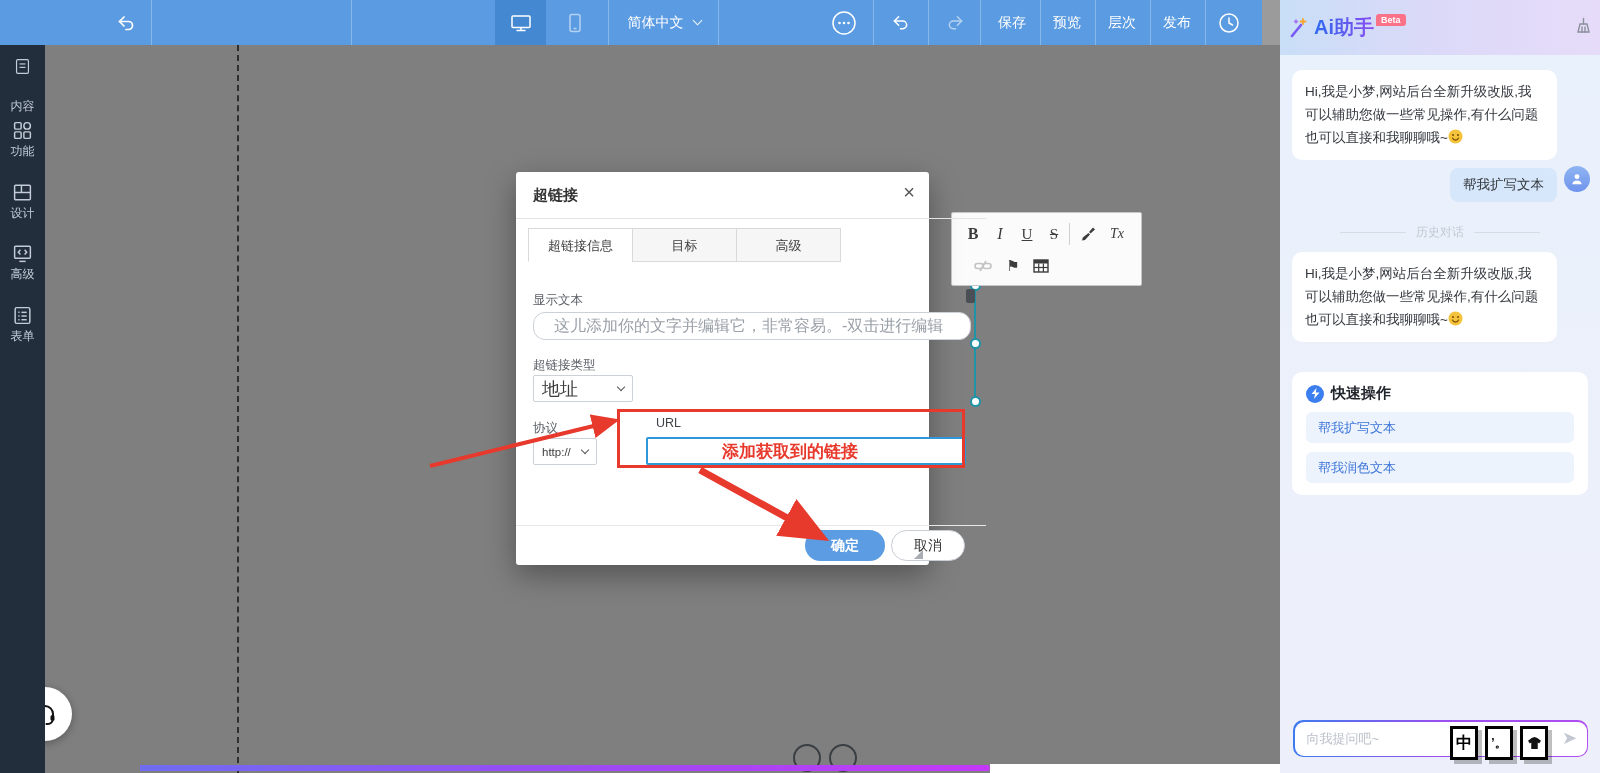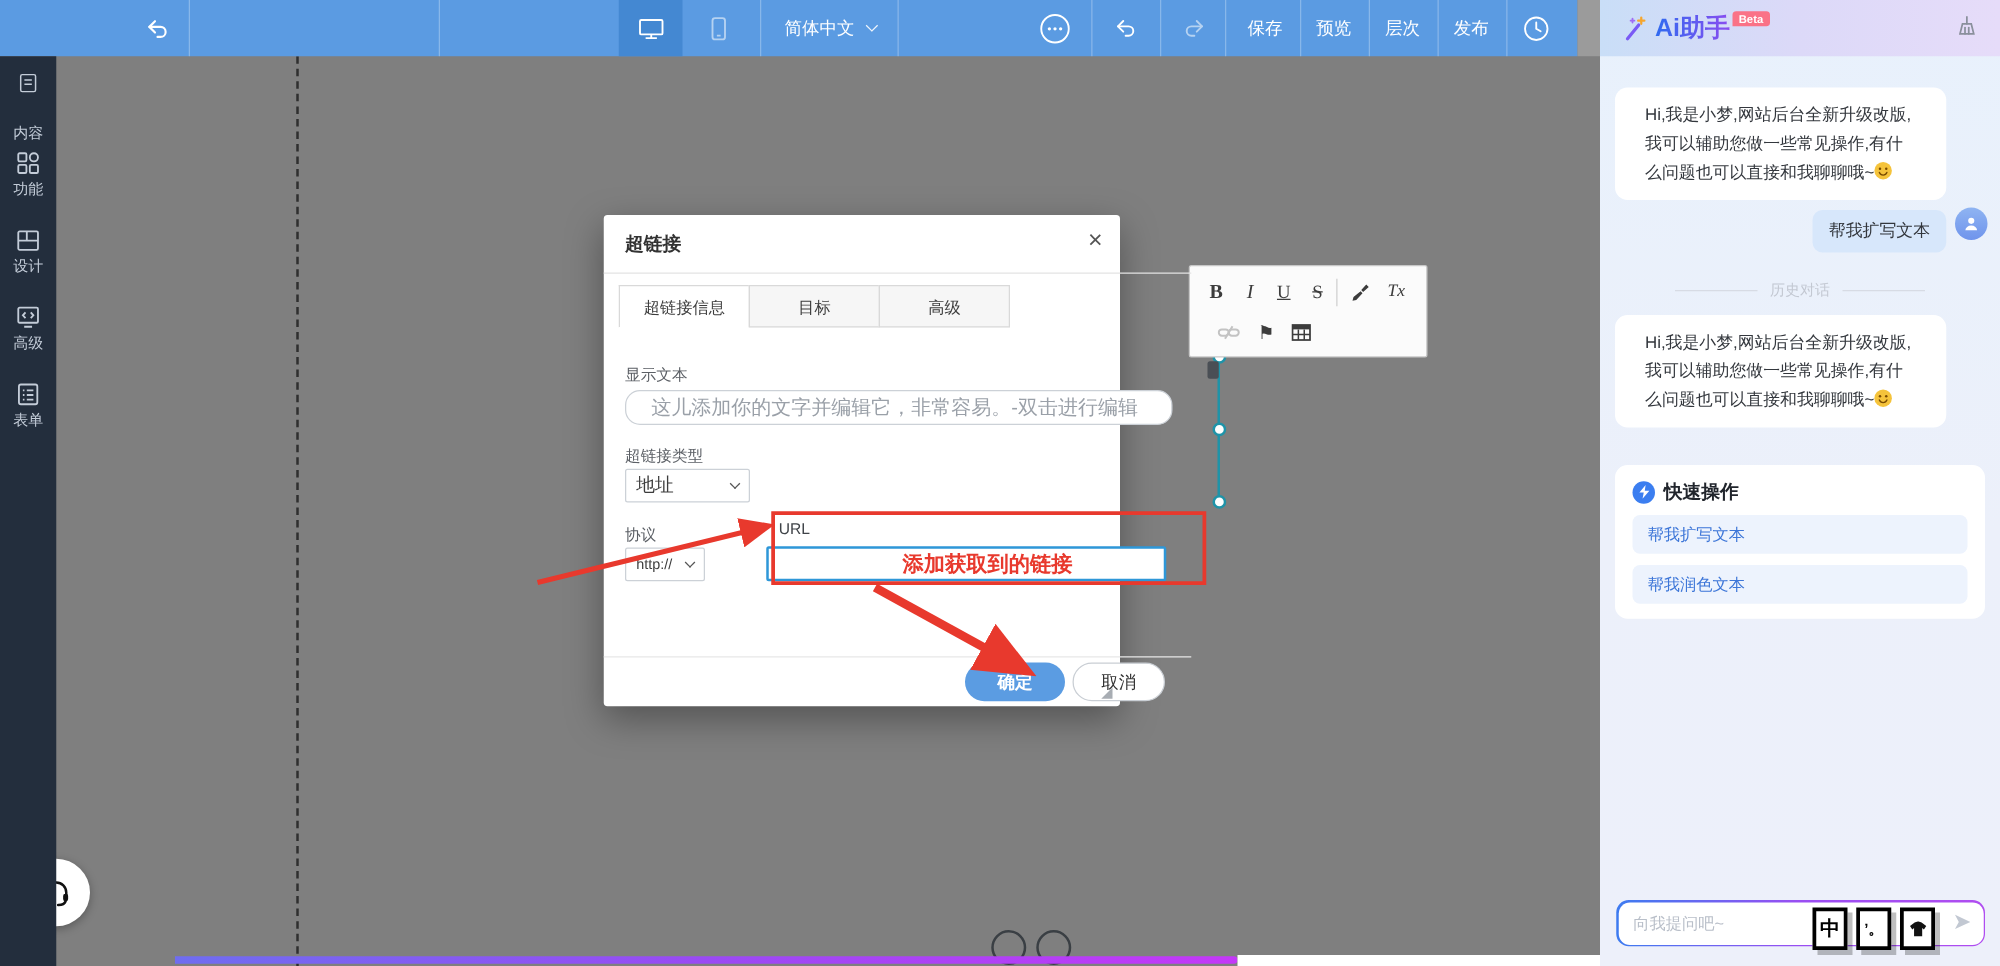--- a/index.html
+++ b/index.html
@@ -38,52 +38,52 @@
   .rte .tx { font-family:"Liberation Serif",serif; font-style:italic; font-size:14px; }
   .rte-div { position:absolute; left:117px; top:10px; width:1px; height:22px; background:#cfcfcf; }
   .flagg { font-size:15px; color:#3c3c3c; }
 
   
   .sel-line { position:absolute; left:974px; top:285px; width:2px; height:117px; background:#1f93a8; z-index:11; }
   .sel-dot { position:absolute; width:11px; height:11px; background:#fff; border:2px solid #1f93a8; border-radius:50%; z-index:11; }
   .sel-tag { position:absolute; left:966px; top:289px; width:9px; height:14px; background:#4a4f55; border-radius:2px; z-index:11; }
 
   
-  .modal { position:absolute; left:483px; top:172px; width:413px; height:393px; background:#fff; border-radius:3px; box-shadow:0 10px 30px rgba(0,0,0,.35); z-index:40; }
+  .modal { position:absolute; left:516px; top:172px; width:413px; height:393px; background:#fff; border-radius:3px; box-shadow:0 10px 30px rgba(0,0,0,.35); z-index:40; }
   .m-title { position:absolute; left:17px; top:14px; font-size:15px; font-weight:bold; color:#333; }
   .m-close { position:absolute; right:14px; top:9px; font-size:20px; color:#555; cursor:pointer; }
   .m-hline { position:absolute; left:0; top:46px; width:470px; height:1px; background:#e4e4e4; }
   .m-tabs { position:absolute; left:12px; top:56px; display:flex; }
   .m-tab { width:105px; height:34px; line-height:34px; text-align:center; font-size:13px; color:#3d3d3d; background:#f6f6f6; border:1px solid #d9d9d9; margin-right:-1px; cursor:pointer; }
   .m-tab.active { background:#fff; border-bottom-color:#fff; font-weight:normal; }
   .f-label { position:absolute; font-size:12.5px; color:#5c6066; }
   .f-input { position:absolute; height:28px; border:1px solid #ccd1d7; border-radius:12px; background:#fff; font-size:16px; color:#9aa0a8; padding:0 20px; font-family:inherit; }
-  .f-select { position:absolute; height:27px; border:1px solid #ccd1d7; border-radius:2px; background:#fff; font-size:15px; color:#3d3d3d; display:flex; align-items:center; padding:0 8px; cursor:pointer; }
+  .f-select { position:absolute; height:27px; border:1px solid #ccd1d7; border-radius:2px; background:#fff; font-size:18px; color:#3d3d3d; display:flex; align-items:center; padding:0 8px; cursor:pointer; }
   .f-select .dchev { margin-left:auto; width:6px; height:6px; border-right:1.5px solid #555; border-bottom:1.5px solid #555; transform:rotate(45deg); margin-top:-3px; }
   .url-input { position:absolute; left:130px; top:265px; width:320px; height:28px; border:2px solid #2e97d8; border-radius:2px; background:#fff; }
   .m-fline { position:absolute; left:0; top:353px; width:470px; height:1px; background:#e8e8e8; }
   .btn-ok { position:absolute; left:289px; top:358px; width:80px; height:31px; border-radius:16px; background:#5b9ce2; color:#fff; font-size:14px; font-weight:bold; border:none; display:flex; align-items:center; justify-content:center; cursor:pointer; }
   .btn-cancel { position:absolute; left:375px; top:358px; width:74px; height:31px; border-radius:16px; background:#fff; color:#333; font-size:14px; border:1px solid #c9ced4; display:flex; align-items:center; justify-content:center; cursor:pointer; }
   .m-resize { position:absolute; right:6px; bottom:6px; width:0; height:0; border-left:9px solid transparent; border-bottom:9px solid #a8adb3; }
 
   
   .red-box { position:absolute; left:617px; top:409px; width:348px; height:59px; border:3px solid #e8392d; z-index:56; pointer-events:none; }
   .red-hint { position:absolute; left:630px; top:440px; width:320px; text-align:center; font-size:17px; font-weight:bold; color:#e8392d; z-index:57; pointer-events:none; }
   #arrows { position:absolute; left:0; top:0; z-index:60; pointer-events:none; }
 
   
   .headset { position:absolute; left:18px; top:687px; width:54px; height:54px; background:#fff; border-radius:50%; box-shadow:0 2px 8px rgba(0,0,0,.3); display:flex; align-items:center; justify-content:center; z-index:25; cursor:pointer; }
 
   
   .ai { position:absolute; left:1280px; top:0; width:320px; height:773px; z-index:30; background:linear-gradient(180deg,#e8f1fc 0%,#ecf0fa 55%,#edf0fa 100%); }
-  .ai-header { position:absolute; left:0; top:0; width:320px; height:45px; background:linear-gradient(90deg,#c9def7,#dcd9f8,#e6dcf9); display:flex; align-items:center; padding:0 18px; }
+  .ai-header { position:absolute; left:0; top:0; width:320px; height:55px; background:linear-gradient(90deg,#c9def7,#dcd9f8,#e6dcf9); display:flex; align-items:center; padding:0 8px; }
   .ai-logo-text { font-size:20px; font-weight:bold; margin-left:6px; background:linear-gradient(90deg,#2f6bf0,#8a4cf0); -webkit-background-clip:text; background-clip:text; color:transparent; }
   .ai-beta { background:#fa7287; color:#fff; font-size:9px; font-weight:bold; border-radius:3px 3px 3px 0; padding:1px 5px; margin-left:2px; margin-top:-16px; }
   .ai-broom { margin-left:auto; cursor:pointer; }
-  .bubble { position:absolute; left:12px; width:265px; background:#fff; border-radius:10px; padding:10px 24px; font-size:13.5px; line-height:1.72; color:#33373d; }
+  .bubble { position:absolute; left:12px; width:265px; background:#fff; border-radius:10px; padding:10px 13px; font-size:13.5px; line-height:1.72; color:#33373d; }
   .smiley { display:inline-block; vertical-align:-2px; }
   .user-row { position:absolute; top:168px; left:0; width:320px; }
   .user-bubble { position:absolute; right:43px; top:0; background:#d7e7fb; border-radius:8px; padding:8px 13px; font-size:13.5px; color:#33373d; }
   .avatar { position:absolute; right:10px; top:2px; width:26px; height:26px; border-radius:50%; background:linear-gradient(180deg,#8fb4f2,#6f94ec); display:flex; align-items:center; justify-content:center; }
   .hist { position:absolute; top:224px; left:0; width:320px; display:flex; align-items:center; justify-content:center; gap:10px; color:#c3c8d2; font-size:12px; }
   .hist::before,.hist::after { content:""; width:66px; height:1px; background:#d7dbe4; }
   .qcard { position:absolute; left:12px; top:372px; width:296px; background:#fff; border-radius:10px; padding:12px 14px; }
   .qhead { display:flex; align-items:center; gap:7px; font-size:15px; font-weight:bold; color:#21252c; }
   .qbolt { width:18px; height:18px; border-radius:50%; background:#3b7ef0; display:flex; align-items:center; justify-content:center; }
   .qrow { margin-top:9px; height:31px; line-height:31px; background:#edf3fd; border-radius:6px; padding-left:12px; color:#3d76d8; font-size:13px; cursor:pointer; }

